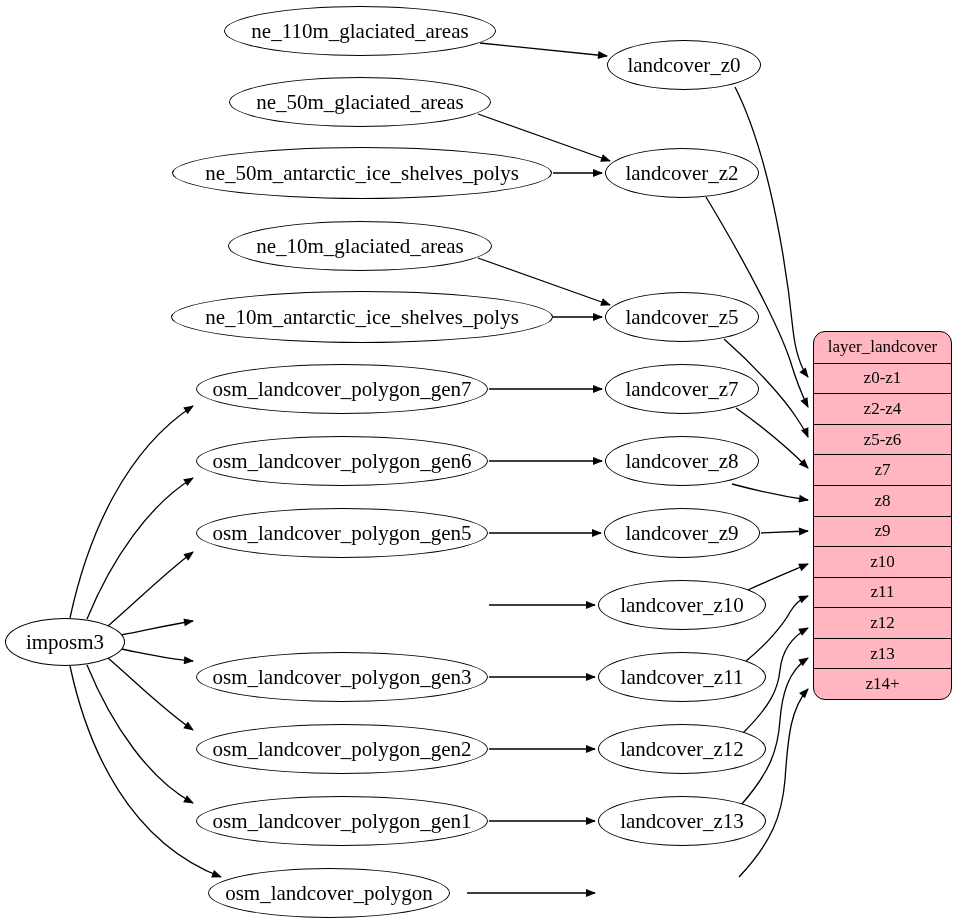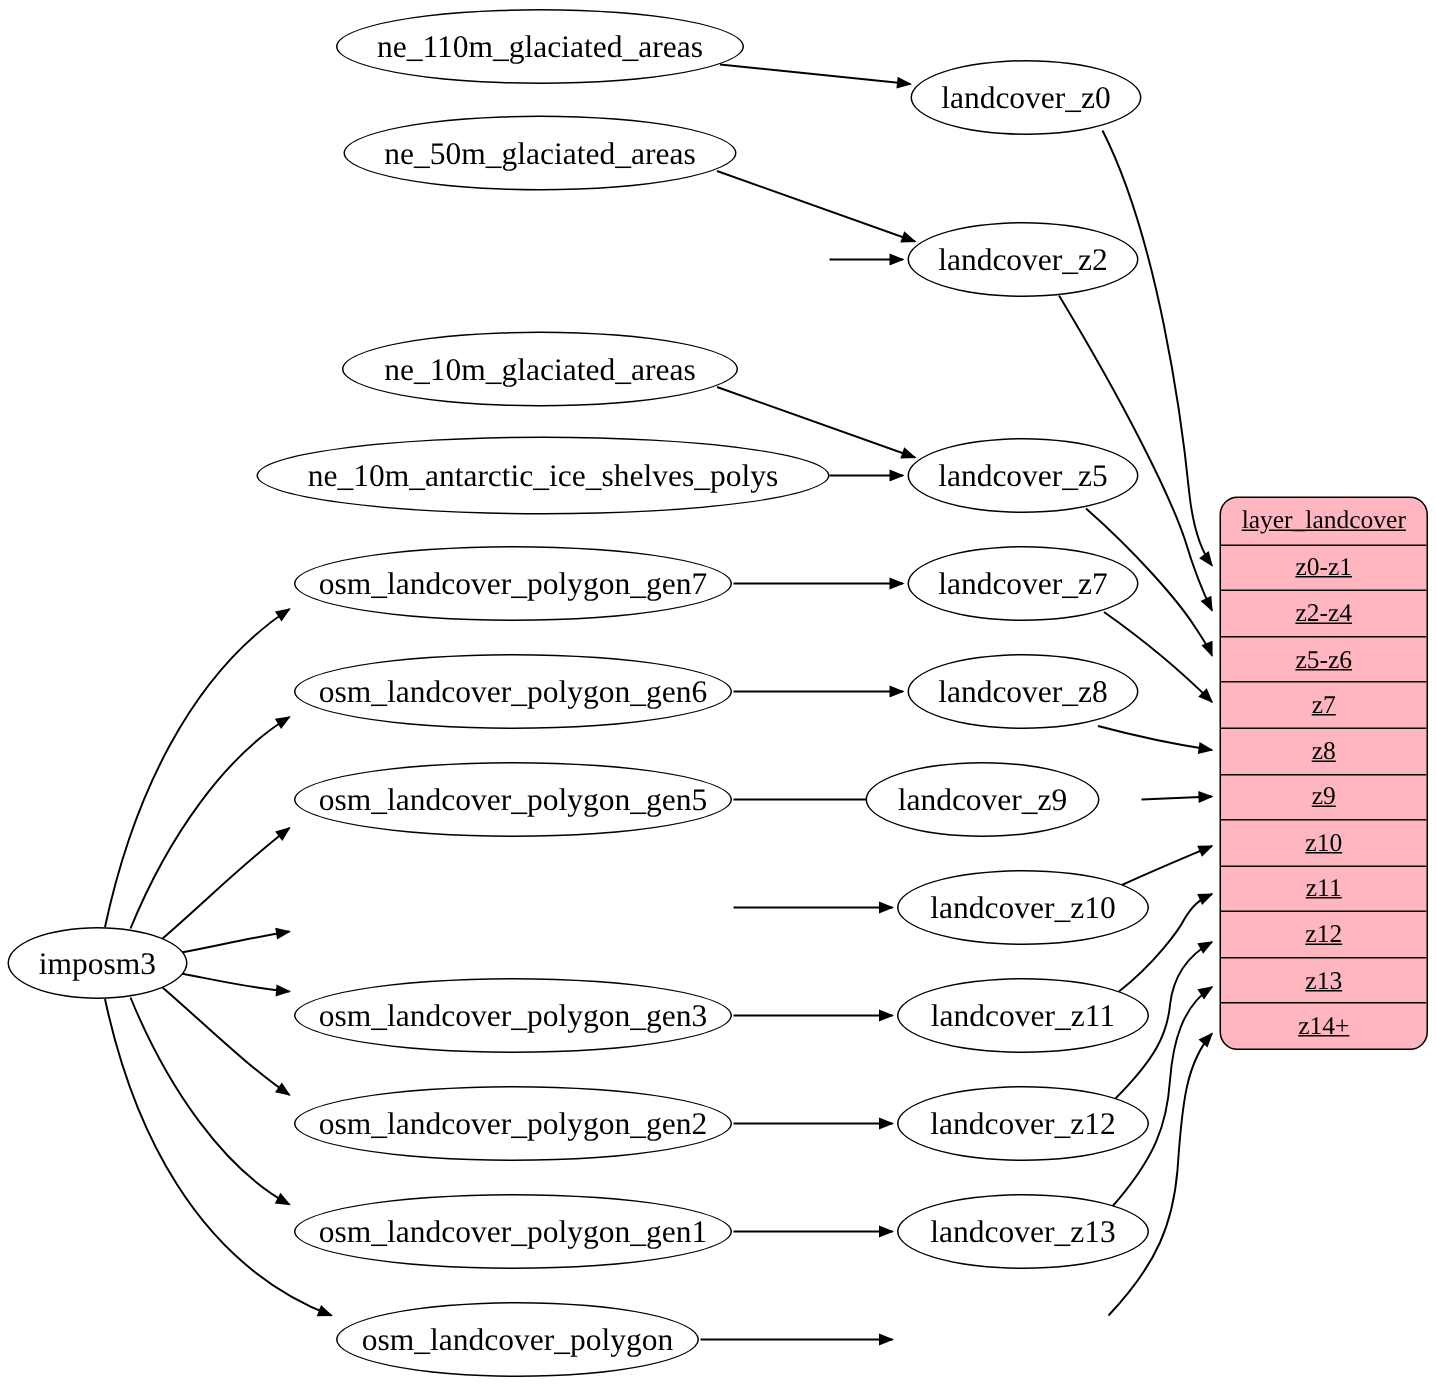--- a/index.html
+++ b/index.html
@@ -23,21 +23,21 @@
     font-size:21px; white-space:nowrap; box-sizing:border-box;
   }
   #layer-table{
     position:absolute; left:813px; top:331px; width:139px; height:369px;
     border:1.5px solid var(--node-stroke); border-radius:12px;
     background:var(--table-fill); box-sizing:border-box;
     display:grid; grid-template-rows:repeat(12,1fr); overflow:hidden;
   }
   .trow{
     display:flex; align-items:center; justify-content:center;
-    font-size:17px; border-top:1.2px solid var(--node-stroke);text-decoration:underline;
+    font-size:17px; border-top:1.2px solid var(--node-stroke);
   }
   .trow:first-child{border-top:none;}
 </style>
 </head>
 <body>
 
 <div id="canvas">
 
   <svg id="edges" viewBox="0 0 957 923" xmlns="http://www.w3.org/2000/svg">
     <defs>
@@ -79,36 +79,37 @@
     <path class="edge" marker-end="url(#arrow)" d="M 746 661 C 770 642 786 620 790 612 C 795 604 799 600 808 596"></path>
     <path class="edge" marker-end="url(#arrow)" d="M 743 733 C 770 706 778 690 780 670 C 782 652 790 638 808 628"></path>
     <path class="edge" marker-end="url(#arrow)" d="M 741 805 C 770 772 778 750 780 720 C 782 695 788 671 808 658"></path>
     <path class="edge" marker-end="url(#arrow)" d="M 739 877 C 772 842 782 815 785 780 C 788 735 791 708 808 689"></path>
   </svg>
 
   <div class="node" style="left:5px;top:618px;width:120px;height:48px">imposm3</div>
 
   <div class="node" style="left:224px;top:6px;width:272px;height:50px">ne_110m_glaciated_areas</div>
   <div class="node" style="left:229px;top:77px;width:262px;height:50px">ne_50m_glaciated_areas</div>
+  <div class="node" style="left:172px;top:147px;width:380px;height:52px">ne_50m_antarctic_ice_shelves_polys</div>
   <div class="node" style="left:228px;top:221px;width:264px;height:50px">ne_10m_glaciated_areas</div>
   <div class="node" style="left:171px;top:291px;width:382px;height:52px">ne_10m_antarctic_ice_shelves_polys</div>
   <div class="node" style="left:196px;top:364px;width:292px;height:50px">osm_landcover_polygon_gen7</div>
   <div class="node" style="left:196px;top:436px;width:292px;height:50px">osm_landcover_polygon_gen6</div>
   <div class="node" style="left:196px;top:508px;width:292px;height:50px">osm_landcover_polygon_gen5</div>
   <div class="node" style="left:196px;top:652px;width:292px;height:50px">osm_landcover_polygon_gen3</div>
   <div class="node" style="left:196px;top:724px;width:292px;height:50px">osm_landcover_polygon_gen2</div>
   <div class="node" style="left:196px;top:796px;width:292px;height:50px">osm_landcover_polygon_gen1</div>
-  <div class="node" style="left:224px;top:868px;width:242px;height:50px">osm_landcover_polygon</div>
+  <div class="node" style="left:208px;top:868px;width:242px;height:50px">osm_landcover_polygon</div>
 
   <div class="node" style="left:607px;top:40px;width:154px;height:50px">landcover_z0</div>
   <div class="node" style="left:605px;top:148px;width:154px;height:50px">landcover_z2</div>
   <div class="node" style="left:605px;top:292px;width:154px;height:50px">landcover_z5</div>
   <div class="node" style="left:605px;top:364px;width:154px;height:50px">landcover_z7</div>
   <div class="node" style="left:605px;top:436px;width:154px;height:50px">landcover_z8</div>
-  <div class="node" style="left:577px;top:508px;width:156px;height:50px">landcover_z9</div>
+  <div class="node" style="left:604px;top:508px;width:156px;height:50px">landcover_z9</div>
   <div class="node" style="left:598px;top:580px;width:168px;height:50px">landcover_z10</div>
   <div class="node" style="left:598px;top:652px;width:168px;height:50px">landcover_z11</div>
   <div class="node" style="left:598px;top:724px;width:168px;height:50px">landcover_z12</div>
   <div class="node" style="left:598px;top:796px;width:168px;height:50px">landcover_z13</div>
 
   <div id="layer-table">
     <div class="trow">layer_landcover</div>
     <div class="trow">z0-z1</div>
     <div class="trow">z2-z4</div>
     <div class="trow">z5-z6</div>

